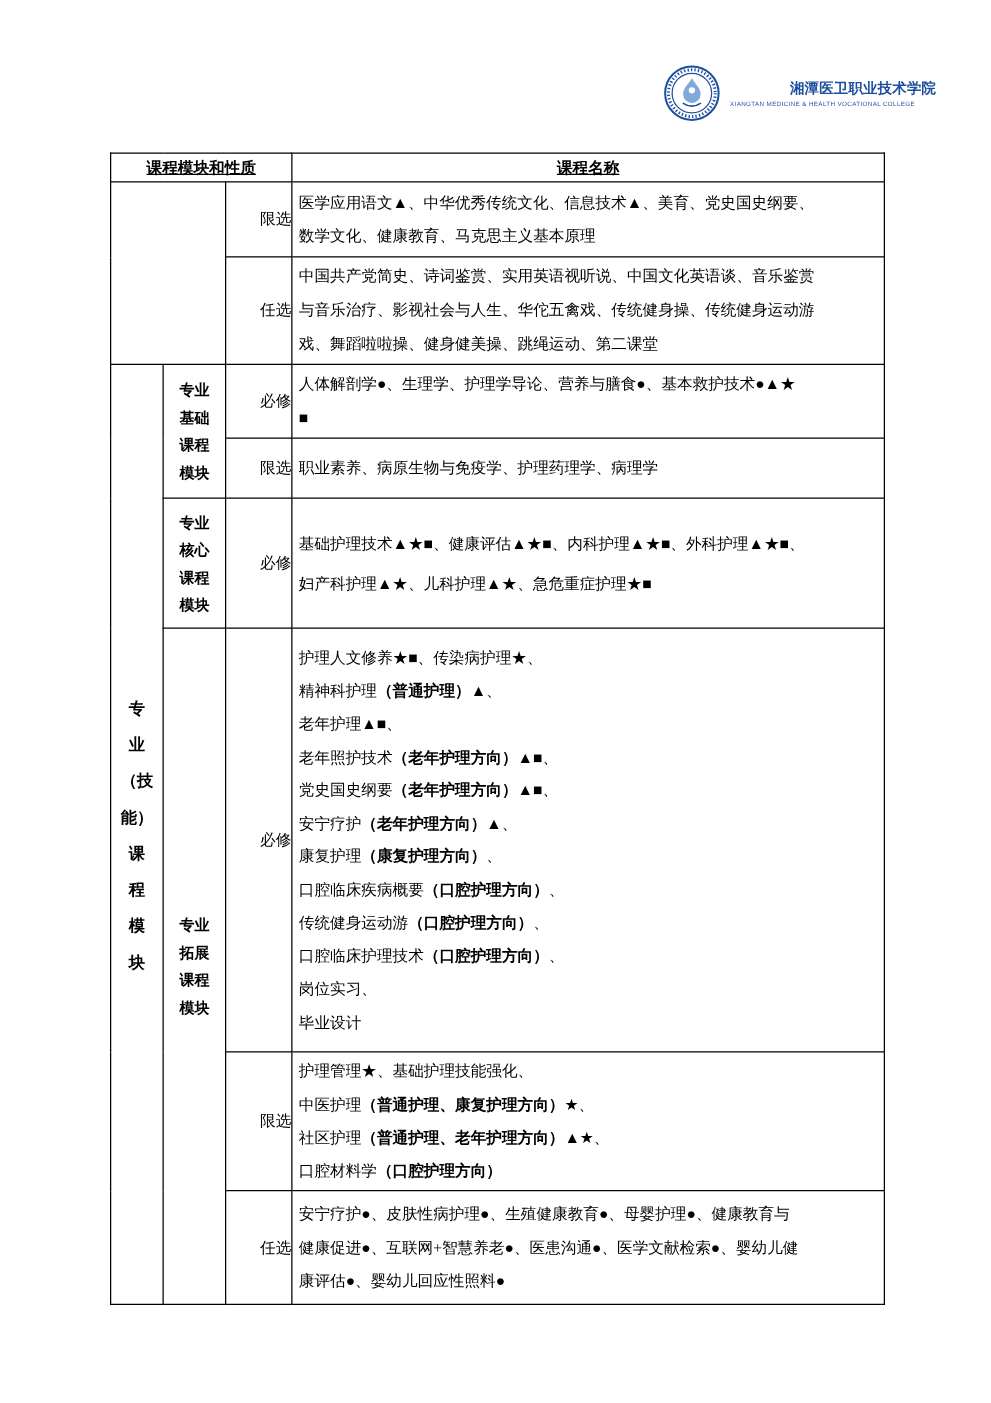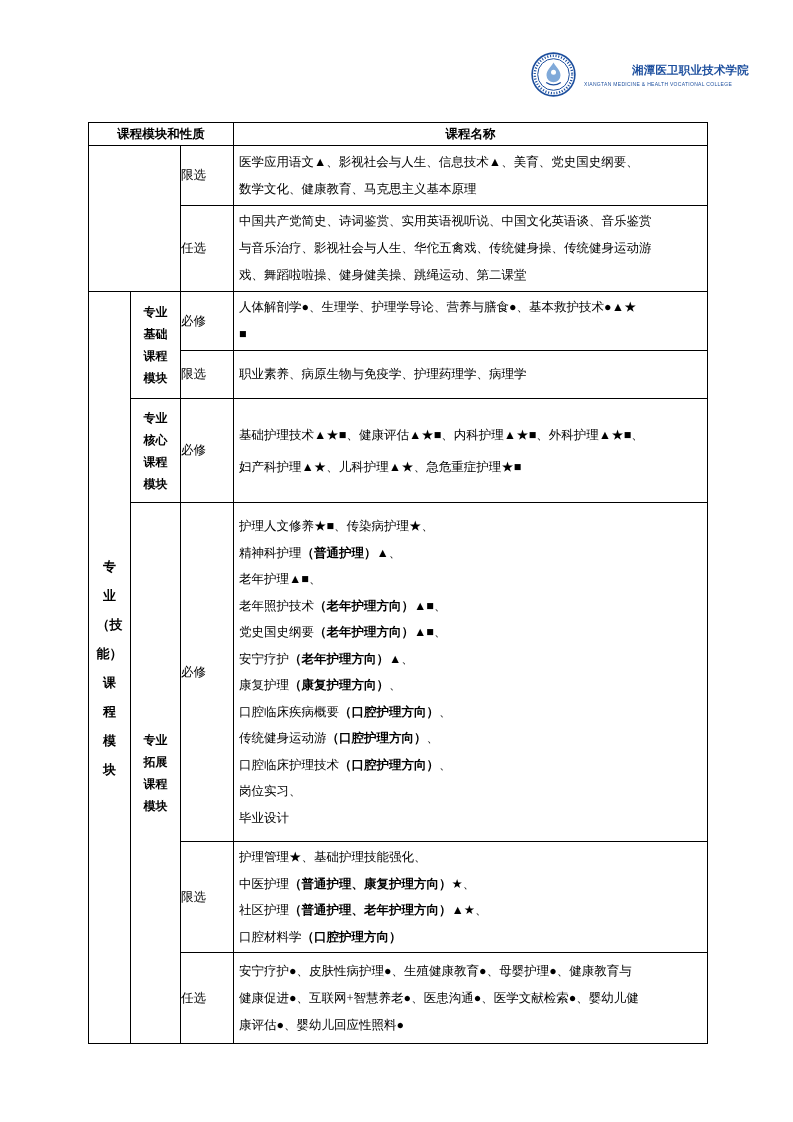--- a/index.html
+++ b/index.html
@@ -29,33 +29,33 @@
   table.course-table {
     position: absolute; left: 88px; top: 122px;
     border-collapse: collapse; table-layout: fixed; width: 619px;
   }
   .course-table th, .course-table td {
     border: 1px solid #000; padding: 0;
     vertical-align: middle; overflow: hidden;
   }
   .course-table th { font-size: 12.5px; font-weight: bold; text-align: center; height: 23px; }
 
-  td.nature  { font-size: 12.5px; text-align: left; }
+  td.nature  { font-size: 12.5px; text-align: right; }
   td.module  { font-size: 12px; font-weight: bold; text-align: center; margin-left: 36px; }
   td.module .line { line-height: 22px; }
   td.vgroup  { font-size: 13px; font-weight: bold; text-align: center; }
   td.vgroup .line { line-height: 29px; }
   td.courses { font-size: 12.5px; padding: 2px 4px 2px 5px; text-align: left; }
   td.courses .line { line-height: 27px; white-space: nowrap; }
 
   tr.r-core-bx td.courses .line { line-height: 32px; }
   tr.r-ext-bx  td.courses .line { line-height: 26.5px; }
   tr.r-ext-xx  td.courses .line { line-height: 26.5px; }
 
-  tr.h-header { height: 20px; }
+  tr.h-header { height: 20px; text-decoration: underline; }
   tr.r-pub-xx { height: 60px; }
   tr.r-pub-rx { height: 82px; }
   tr.r-base-bx { height: 58px; }
   tr.r-base-xx { height: 48px; }
   tr.r-core-bx { height: 104px; }
   tr.r-ext-bx { height: 339px; }
   tr.r-ext-xx { height: 108px; }
   tr.r-ext-rx { height: 91px; }
 
   .bold { font-weight: bold; margin-top: 20px; }
@@ -88,21 +88,21 @@
   <tbody>
     <tr class="h-header">
       <th colspan="3">课程模块和性质</th>
       <th>课程名称</th>
     </tr>
 
     <tr class="r-pub-xx">
       <td colspan="2" rowspan="2" class="empty"></td>
       <td class="nature">限选</td>
       <td class="courses">
-          <div class="line"><span>医学应用语文▲、影视社会与人生、信息技术▲、美育、党史国史纲要、</span></div>
+          <div class="line"><span>医学应用语文▲、中华优秀传统文化、信息技术▲、美育、党史国史纲要、</span></div>
           <div class="line"><span>数学文化、健康教育、马克思主义基本原理</span></div>
         </td>
     </tr>
 
     <tr class="r-pub-rx">
       <td class="nature">任选</td>
       <td class="courses">
           <div class="line"><span>中国共产党简史、诗词鉴赏、实用英语视听说、中国文化英语谈、音乐鉴赏</span></div>
           <div class="line"><span>与音乐治疗、影视社会与人生、华佗五禽戏、传统健身操、传统健身运动游</span></div>
           <div class="line"><span>戏、舞蹈啦啦操、健身健美操、跳绳运动、第二课堂</span></div>

